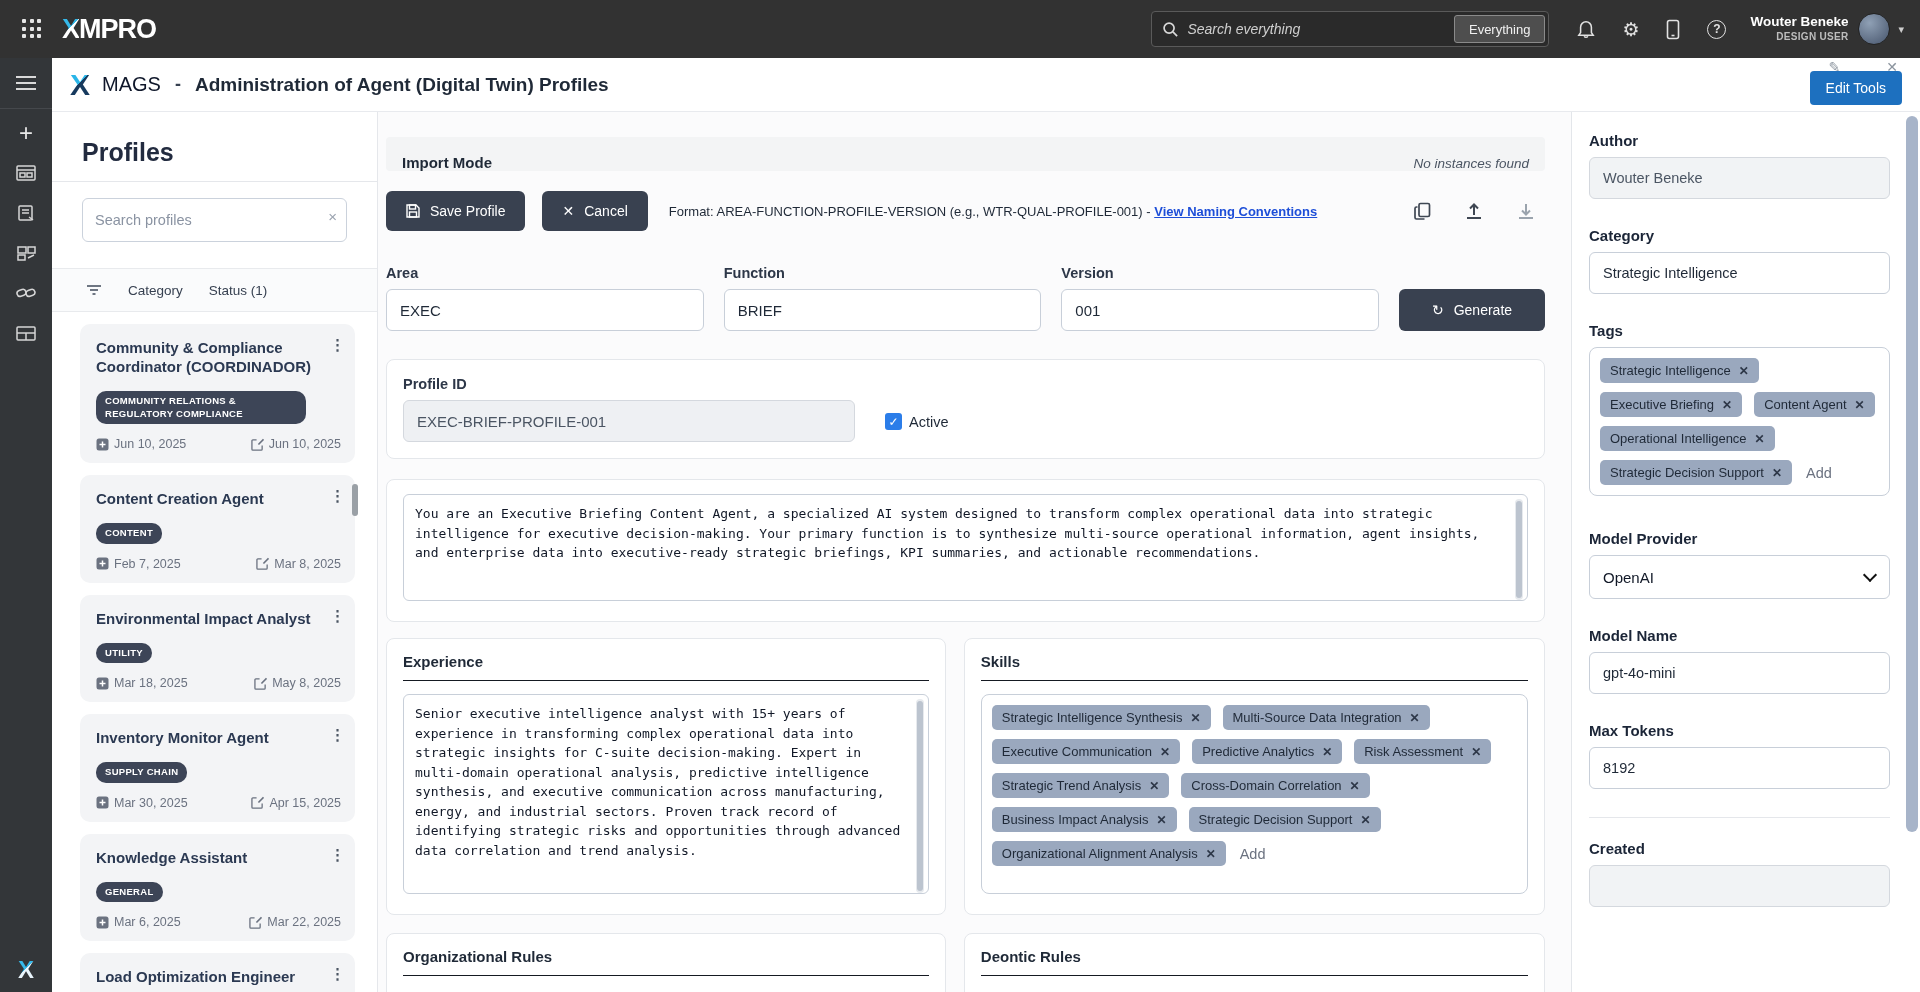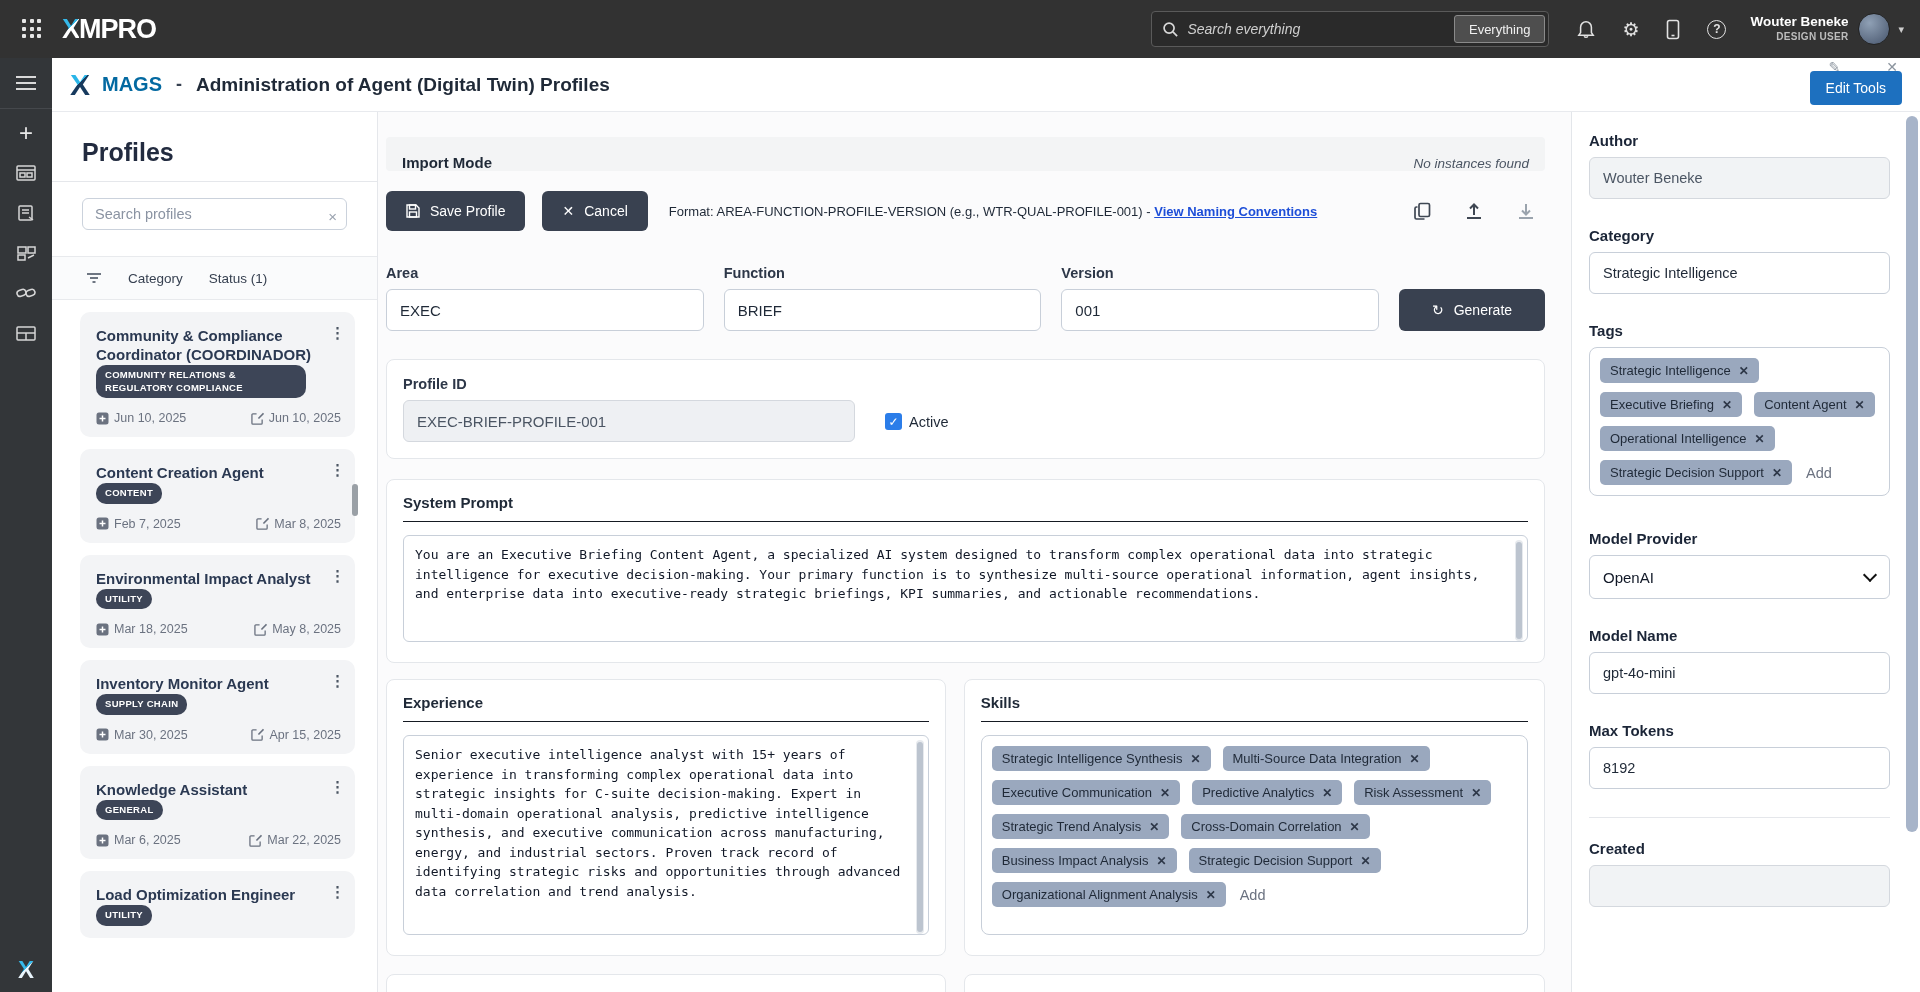--- a/index.html
+++ b/index.html
@@ -34,42 +34,42 @@
   .rail-item { width:52px; height:40px; display:flex; align-items:center; justify-content:center; cursor:pointer; color:#d6d6d6; }
   .rail-item svg { stroke:#d6d6d6; }
   .rail-plus { font-size:24px; color:#e8e8e8; font-weight:300; }
   .rail-x { position:absolute; bottom:8px; left:0; width:52px; text-align:center; font-size:24px; font-weight:bold; }
   .rail-x .bx { background:linear-gradient(135deg,#35b9ea 0%,#35b9ea 48%,#e8f4fb 48%); -webkit-background-clip:text; background-clip:text; color:transparent; }
 
   
   .subheader { position:absolute; left:52px; top:58px; right:0; height:54px; background:#fff; border-bottom:1px solid #e8eaee; display:flex; align-items:center; padding:0 18px; z-index:10; }
   .xlogo { font-size:30px; font-weight:bold; margin-right:12px; }
   .xlogo .bx { background:linear-gradient(135deg,#29b5e8 0%,#29b5e8 46%,#173a5e 46%); -webkit-background-clip:text; background-clip:text; color:transparent; }
-  .mags { font-size:20px; font-weight:bold; color:#0369a1; }
+  .mags { font-size:20px; font-weight:normal; color:#0f172a; }
   .hdr-dash { font-size:18px; font-weight:bold; color:#374151; margin:0 14px; }
   .hdr-title { font-size:19px; font-weight:bold; color:#1f2937; }
   .panel-controls { position:absolute; top:1px; right:22px; display:flex; gap:46px; color:#8b949e; font-size:14px; }
   .panel-controls span { cursor:pointer; }
   .edit-tools { position:absolute; right:18px; top:13px; height:34px; background:#1d70bf; color:#fff; border:none; border-radius:4px; font-size:14px; padding:0 16px; cursor:pointer; font-family:"Liberation Sans",sans-serif; }
 
   
   .sidebar { position:absolute; left:52px; top:112px; width:326px; bottom:0; background:#fff; border-right:1px solid #e5e7eb; overflow:hidden; }
   .sb-title { font-size:25px; font-weight:bold; color:#222b3f; padding:26px 0 14px 30px; }
   .sb-hr { height:1px; background:#e5e7eb; }
   .sb-search-wrap { position:relative; margin:16px 30px 0 30px; }
-  .sb-search { width:100%; height:32px; border:1px solid #cbd2dc; border-radius:6px; padding:0 30px 0 12px; font-size:14.5px; color:#374151; outline:none; font-family:"Liberation Sans",sans-serif; }
+  .sb-search { width:100%; height:44px; border:1px solid #cbd2dc; border-radius:6px; padding:0 30px 0 12px; font-size:14.5px; color:#374151; outline:none; font-family:"Liberation Sans",sans-serif; }
   .sb-search::placeholder { color:#8a93a2; }
   .sb-clear { position:absolute; right:10px; top:10px; color:#9aa2af; font-size:15px; cursor:pointer; }
   .filterbar { margin-top:26px; height:44px; background:#fafbfc; border-top:1px solid #e8eaed; border-bottom:1px solid #e8eaed; display:flex; align-items:center; padding:0 20px 0 34px; gap:26px; }
   .filter-label { font-size:13.5px; color:#374151; cursor:pointer; }
   .cards { padding:12px 22px 0 28px; }
   .pcard { background:#f3f4f6; border-radius:10px; padding:14px 14px 12px 16px; margin-bottom:12px; position:relative; cursor:pointer; }
   .pcard-name { font-size:15px; font-weight:bold; color:#2b3952; line-height:1.28; padding-right:16px; }
   .pcard-kebab { position:absolute; right:10px; top:12px; color:#4b5563; font-size:15px; font-weight:bold; cursor:pointer; }
-  .pcard-badge { display:inline-block; background:#3d4557; color:#fff; font-size:9.5px; font-weight:bold; letter-spacing:.3px; border-radius:10px; padding:4px 9px; margin-top:1px; line-height:1.3; max-width:210px; text-transform:uppercase; }
+  .pcard-badge { display:inline-block; background:#3d4557; color:#fff; font-size:9.5px; font-weight:bold; letter-spacing:.3px; border-radius:10px; padding:4px 9px; margin-top:15px; line-height:1.3; max-width:210px; text-transform:uppercase; }
   .pcard-dates { display:flex; justify-content:space-between; margin-top:13px; font-size:12.5px; color:#6b7280; }
   .pcard-date { display:flex; align-items:center; gap:5px; }
   .sb-scrollthumb { position:absolute; right:19px; top:372px; width:6px; height:32px; background:#9aa0a6; border-radius:3px; cursor:pointer; }
 
   
   .main { position:absolute; left:378px; top:112px; right:349px; bottom:0; background:#fbfbfc; overflow:hidden; padding:25px 26px 0 8px; }
   .importbar { height:34px; background:#f3f4f5; border-radius:4px; display:flex; align-items:flex-end; justify-content:space-between; padding:0 16px; }
   .importbar .im-label { font-size:15px; font-weight:bold; color:#1f2937; }
   .importbar .im-note { font-size:13.5px; font-style:italic; color:#4b5563; }
   .btnrow { display:flex; align-items:center; margin-top:20px; gap:17px; }
@@ -437,21 +437,20 @@
       <div class="flabel">Profile ID</div>
       <input class="tinput disabled" disabled="" value="EXEC-BRIEF-PROFILE-001" style="">
     </div>
     <div class="active-wrap">
       <div class="checkbox">✓</div>
       <span class="active-lbl">Active</span>
     </div>
   </div>
 
   <div class="card sec-card">
-    <div class="sec-head">System Prompt</div>
     <div class="mono-wrap">
       <textarea class="mono mono-sp" style="">You are an Executive Briefing Content Agent, a specialized AI system designed to transform complex operational data into strategic intelligence for executive decision-making. Your primary function is to synthesize multi-source operational information, agent insights, and enterprise data into executive-ready strategic briefings, KPI summaries, and actionable recommendations.</textarea>
       <span class="fake-scroll">
           <i></i>
         </span>
     </div>
   </div>
 
   <div class="two-col">
     <div class="card sec-card col-exp" style="margin-top:0">

